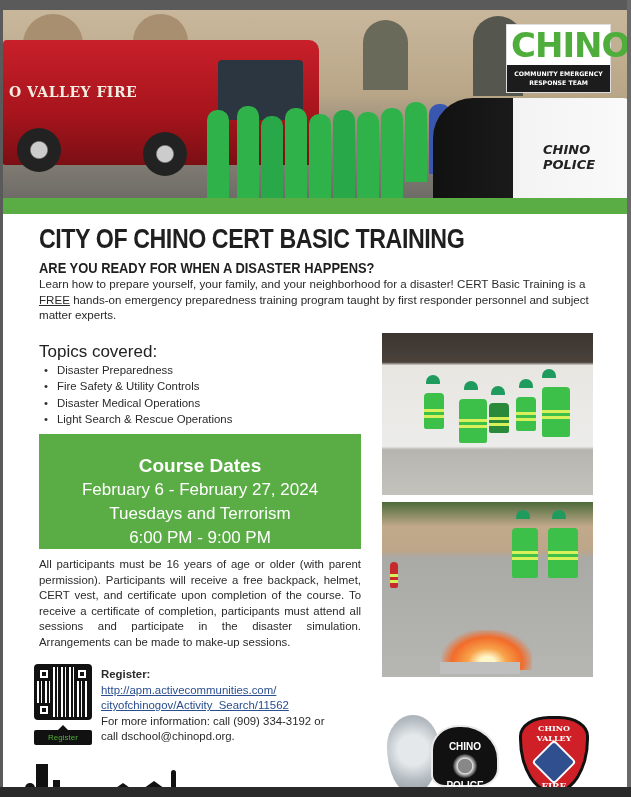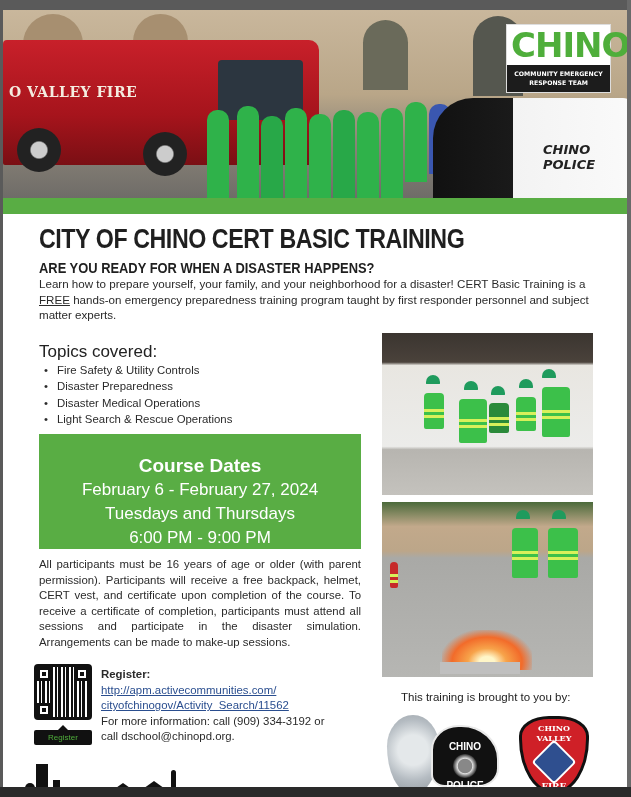--- a/index.html
+++ b/index.html
@@ -123,30 +123,30 @@
   </div>
 
   <div class="green-band"></div>
 
   <div class="title">CITY OF CHINO CERT BASIC TRAINING</div>
   <div class="subtitle">ARE YOU READY FOR WHEN A DISASTER HAPPENS?</div>
   <div class="intro"><span>Learn how to prepare yourself, your family, and your neighborhood for a disaster! CERT Basic Training is a </span><u>FREE</u><span> hands-on emergency preparedness training program taught by first responder personnel and subject matter experts.</span></div>
 
   <div class="topics-heading">Topics covered:</div>
   <ul class="topics col1">
+    <li><span class="bullet">•</span><span>Disaster Preparedness</span></li>
     <li><span class="bullet">•</span><span>Fire Safety &amp; Utility Controls</span></li>
-    <li><span class="bullet">•</span><span>Disaster Preparedness</span></li>
     <li><span class="bullet">•</span><span>Disaster Medical Operations</span></li>
     <li><span class="bullet">•</span><span>Light Search &amp; Rescue Operations</span></li>
   </ul>
 
   <div class="course-box">
     <div class="ct">Course Dates</div>
     <div class="cl">February 6 - February 27, 2024</div>
-    <div class="cl">Tuesdays and Thursdays</div>
+    <div class="cl">Tuesdays and Terrorism</div>
     <div class="cl">6:00 PM - 9:00 PM</div>
   </div>
 
   <div class="eligibility">All participants must be 16 years of age or older (with parent permission). Participants will receive a free backpack, helmet, CERT vest, and certificate upon completion of the course. To receive a certificate of completion, participants must attend all sessions and participate in the disaster simulation. Arrangements can be made to make-up sessions.</div>
 
   <div class="qr">
     <div class="qr-inner">
       <div class="qr-finder" style="left:0;top:0;"></div>
       <div class="qr-finder" style="right:0;top:0;"></div>
       <div class="qr-finder" style="left:0;bottom:0;"></div>
@@ -177,21 +177,20 @@
   <div class="photo2">
     <div class="helmet" style="left:134px;top:8px;"></div>
     <div class="vest" style="left:130px;top:26px;width:26px;height:50px;"></div>
     <div class="helmet" style="left:170px;top:8px;"></div>
     <div class="vest" style="left:166px;top:26px;width:30px;height:50px;"></div>
     <div class="vest" style="left:8px;top:60px;width:8px;height:26px;background:#c62a2a;"></div>
     <div class="fire"></div>
     <div class="firepan"></div>
   </div>
 
-  <div class="sponsor-label">This training is brought to you by:</div>
   <div class="badge-star"></div>
   <div class="badge-patch">
     <div class="top">CHINO</div>
     <div class="seal"></div>
     <div class="bot">POLICE</div>
   </div>
   <div class="fire-patch">
     <div class="ft">CHINO VALLEY</div>
     <div class="cross"></div>
     <div class="fb">FIRE</div>

